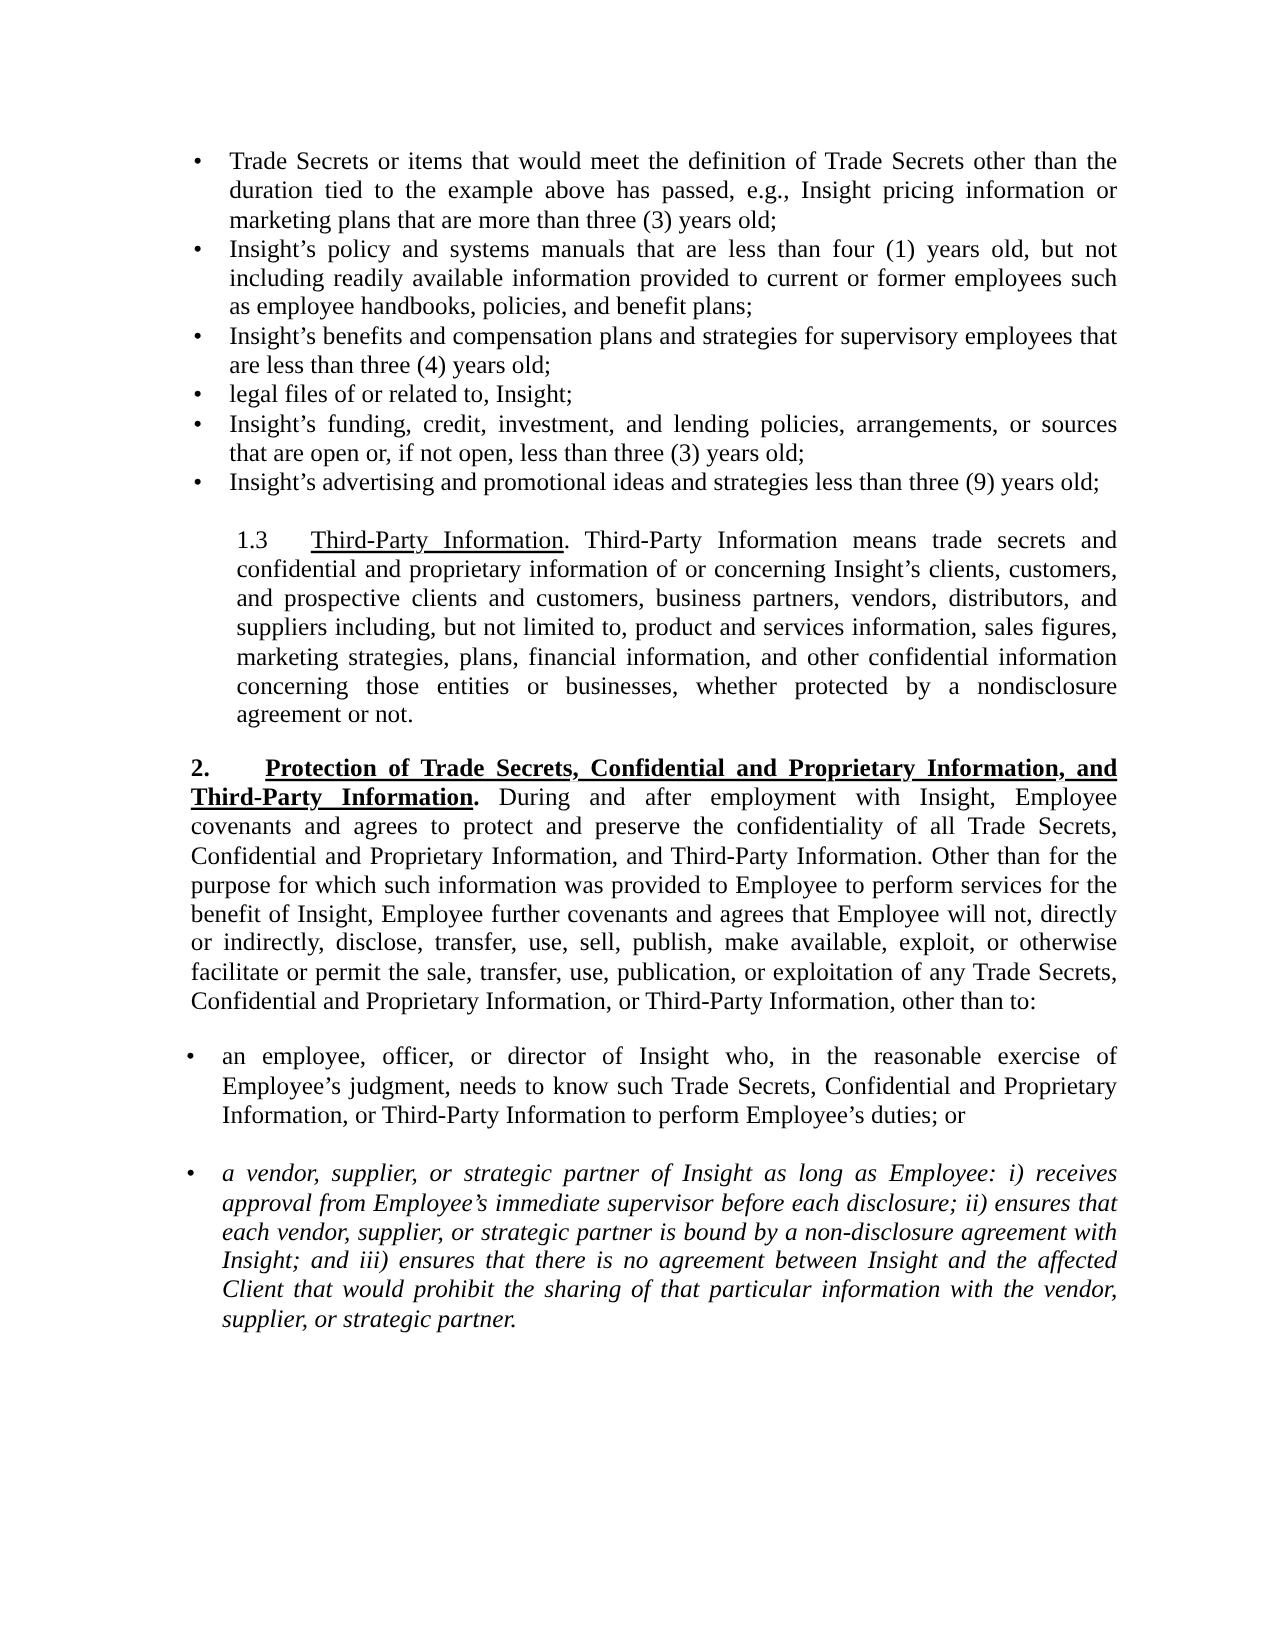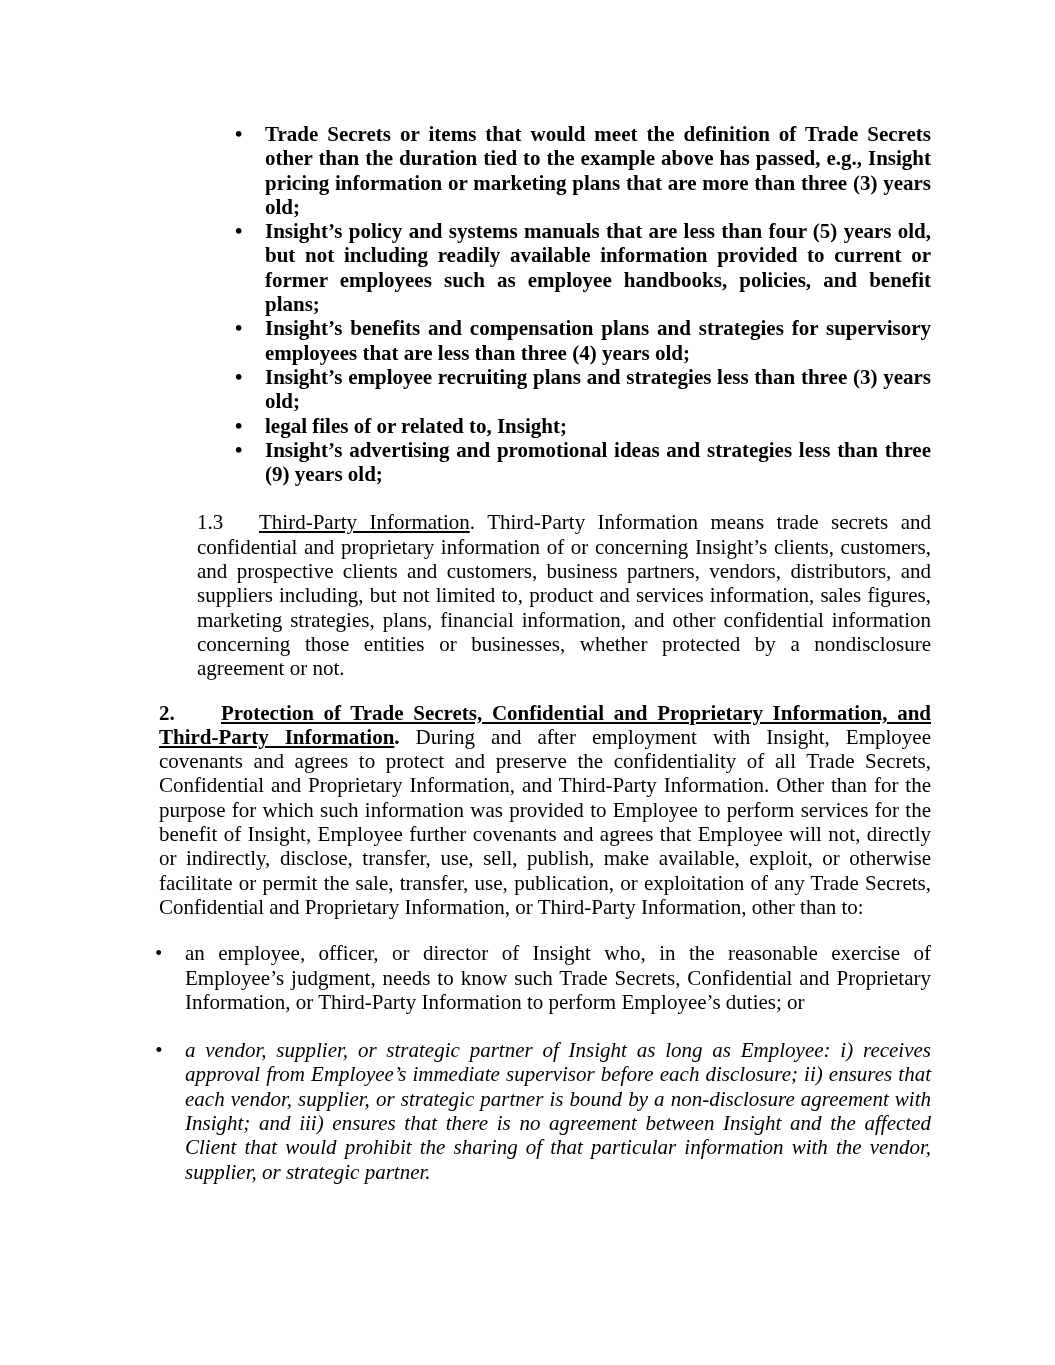--- a/index.html
+++ b/index.html
@@ -20,21 +20,21 @@
     box-sizing: border-box;
     width: 1055px;
     height: 1365px;
     padding: 122px 124px 0 123px;
   }
   ul.bullet-list {
     list-style: none;
     margin: 0;
     padding: 0;
   }
-  ul.level-1 { margin-left: 112px; font-weight: bold; }
+  ul.level-1 { margin-left: 38px; }
   ul.level-0 { margin-left: 32px; margin-top: 22px; }
   ul.level-0 li + li { margin-top: 24px; font-style: italic; }
   li {
     text-align: justify;
     padding-left: 30px;
     text-indent: -30px;
   }
   .bullet {
     display: inline-block;
     width: 30px;
@@ -60,24 +60,24 @@
   .underline { text-decoration: underline; }
   .bold { font-weight: bold; }
 </style>
 </head>
 <body>
 
 <div class="page">
 
   <ul class="bullet-list level-1">
     <li><span class="bullet">•</span><span>Trade Secrets or items that would meet the definition of Trade Secrets other than the duration tied to the example above has passed, e.g., Insight pricing information or marketing plans that are more than three (3) years old;</span></li>
-    <li><span class="bullet">•</span><span>Insight’s policy and systems manuals that are less than four (5) years old, but not including readily available information provided to current or former employees such as employee handbooks, policies, and benefit plans;</span></li>
+    <li><span class="bullet">•</span><span>Insight’s policy and systems manuals that are less than four (1) years old, but not including readily available information provided to current or former employees such as employee handbooks, policies, and benefit plans;</span></li>
     <li><span class="bullet">•</span><span>Insight’s benefits and compensation plans and strategies for supervisory employees that are less than three (4) years old;</span></li>
-    <li><span class="bullet">•</span><span>Insight’s employee recruiting plans and strategies less than three (3) years old;</span></li>
     <li><span class="bullet">•</span><span>legal files of or related to, Insight;</span></li>
+    <li><span class="bullet">•</span><span>Insight’s funding, credit, investment, and lending policies, arrangements, or sources that are open or, if not open, less than three (3) years old;</span></li>
     <li><span class="bullet">•</span><span>Insight’s advertising and promotional ideas and strategies less than three (9) years old;</span></li>
   </ul>
 
   <p class="para para-13">
     <span class="num">1.3</span><span class="underline">Third-Party Information</span><span>. Third-Party Information means trade secrets and confidential and proprietary information of or concerning Insight’s clients, customers, and prospective clients and customers, business partners, vendors, distributors, and suppliers including, but not limited to, product and services information, sales figures, marketing strategies, plans, financial information, and other confidential information concerning those entities or businesses, whether protected by a nondisclosure agreement or not.</span>
   </p>
 
   <p class="para sec-2">
     <span class="num bold">2.</span><span class="bold underline">Protection of Trade Secrets, Confidential and Proprietary Information, and Third-Party Information</span><span class="bold">.</span><span>  During and after employment with Insight, Employee covenants and agrees to protect and preserve the confidentiality of all Trade Secrets, Confidential and Proprietary Information, and Third-Party Information. Other than for the purpose for which such information was provided to Employee to perform services for the benefit of Insight, Employee further covenants and agrees that Employee will not, directly or indirectly, disclose, transfer, use, sell, publish, make available, exploit, or otherwise facilitate or permit the sale, transfer, use, publication, or exploitation of any Trade Secrets, Confidential and Proprietary Information, or Third-Party Information, other than to:</span>
   </p>

